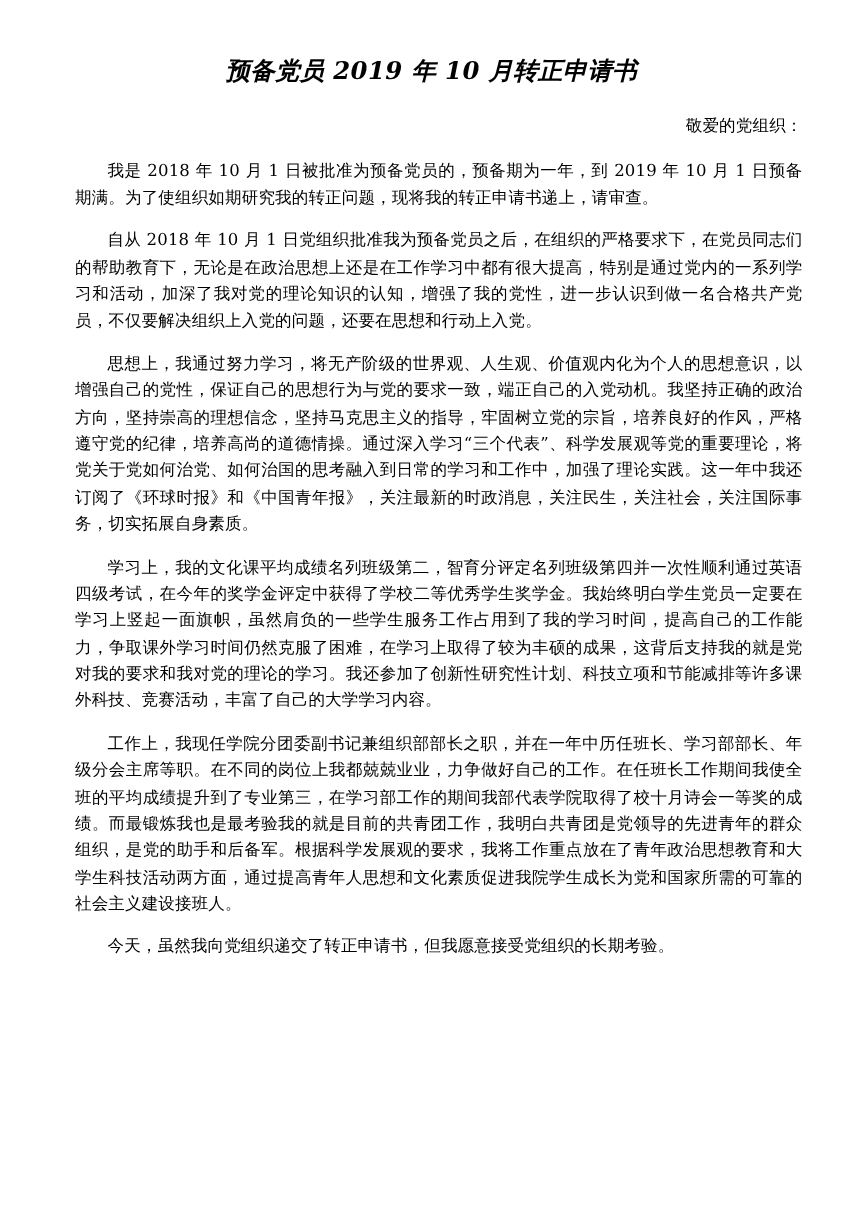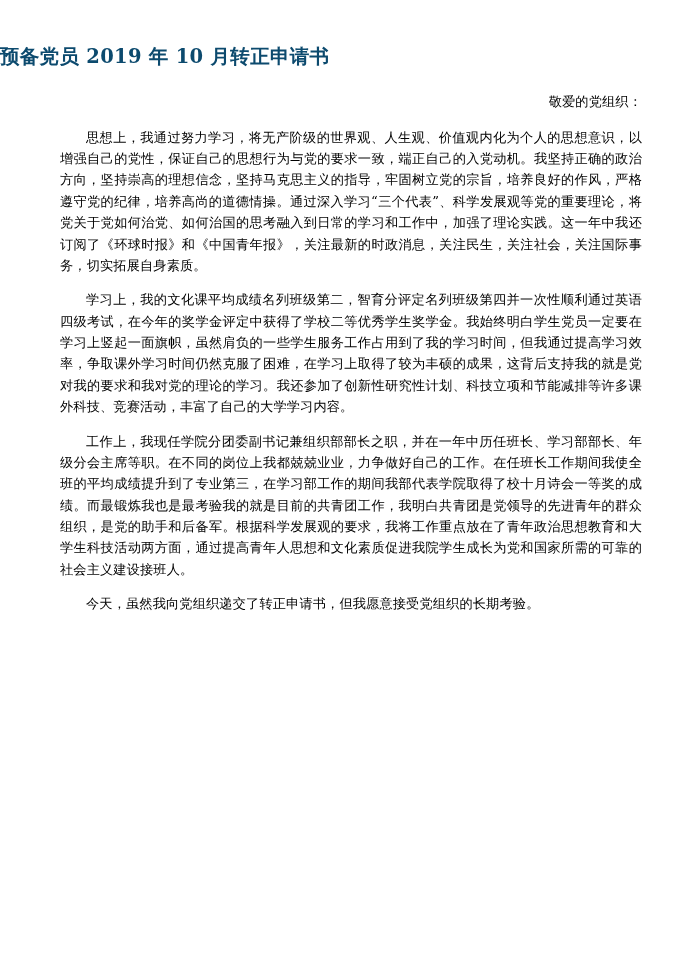--- a/index.html
+++ b/index.html
@@ -16,29 +16,30 @@
   }
   .page {
     width: 690px;
     height: 976px;
     box-sizing: border-box;
     padding: 0;
     position: relative;
     background: #ffffff;
   }
   .doc-title {
-    text-align: left;
+    text-align: center;
     font-size: 19.5px;
     font-weight: bold;
     letter-spacing: 0.3px;
     margin: 0;
     padding-top: 44px;
     padding-bottom: 0;
     line-height: 1.3;
-    color: #0c4a6e;
+    color: #000000;
+    font-style: italic;
   }
   .body-block {
     padding: 0 48px 0 60px;
     margin-top: 22px;
   }
   .salutation {
     font-size: 13.2px;
     line-height: 1.62;
     margin: 0 0 14px 0;
     text-indent: 26px;
@@ -60,25 +61,27 @@
 <body>
 
 <div class="page">
 
   <h1 class="doc-title">预备党员 2019 年 10 月转正申请书</h1>
 
   <div class="body-block">
 
     <div class="salutation">敬爱的党组织：</div>
 
+    <p class="para">我是 2018 年 10 月 1 日被批准为预备党员的，预备期为一年，到 2019 年 10 月 1 日预备期满。为了使组织如期研究我的转正问题，现将我的转正申请书递上，请审查。</p>
 
+    <p class="para">自从 2018 年 10 月 1 日党组织批准我为预备党员之后，在组织的严格要求下，在党员同志们的帮助教育下，无论是在政治思想上还是在工作学习中都有很大提高，特别是通过党内的一系列学习和活动，加深了我对党的理论知识的认知，增强了我的党性，进一步认识到做一名合格共产党员，不仅要解决组织上入党的问题，还要在思想和行动上入党。</p>
 
     <p class="para">思想上，我通过努力学习，将无产阶级的世界观、人生观、价值观内化为个人的思想意识，以增强自己的党性，保证自己的思想行为与党的要求一致，端正自己的入党动机。我坚持正确的政治方向，坚持崇高的理想信念，坚持马克思主义的指导，牢固树立党的宗旨，培养良好的作风，严格遵守党的纪律，培养高尚的道德情操。通过深入学习“三个代表”、科学发展观等党的重要理论，将党关于党如何治党、如何治国的思考融入到日常的学习和工作中，加强了理论实践。这一年中我还订阅了《环球时报》和《中国青年报》，关注最新的时政消息，关注民生，关注社会，关注国际事务，切实拓展自身素质。</p>
 
-    <p class="para">学习上，我的文化课平均成绩名列班级第二，智育分评定名列班级第四并一次性顺利通过英语四级考试，在今年的奖学金评定中获得了学校二等优秀学生奖学金。我始终明白学生党员一定要在学习上竖起一面旗帜，虽然肩负的一些学生服务工作占用到了我的学习时间，但我通过提高学习效率，争取课外学习时间仍然克服了困难，在学习上取得了较为丰硕的成果，这背后支持我的就是党对我的要求和我对党的理论的学习。我还参加了创新性研究性计划、科技立项和节能减排等许多课外科技、竞赛活动，丰富了自己的大学学习内容。</p>
+    <p class="para">学习上，我的文化课平均成绩名列班级第二，智育分评定名列班级第四并一次性顺利通过英语四级考试，在今年的奖学金评定中获得了学校二等优秀学生奖学金。我始终明白学生党员一定要在学习上竖起一面旗帜，虽然肩负的一些学生服务工作占用到了我的学习时间，提高自己的工作能力，争取课外学习时间仍然克服了困难，在学习上取得了较为丰硕的成果，这背后支持我的就是党对我的要求和我对党的理论的学习。我还参加了创新性研究性计划、科技立项和节能减排等许多课外科技、竞赛活动，丰富了自己的大学学习内容。</p>
 
     <p class="para">工作上，我现任学院分团委副书记兼组织部部长之职，并在一年中历任班长、学习部部长、年级分会主席等职。在不同的岗位上我都兢兢业业，力争做好自己的工作。在任班长工作期间我使全班的平均成绩提升到了专业第三，在学习部工作的期间我部代表学院取得了校十月诗会一等奖的成绩。而最锻炼我也是最考验我的就是目前的共青团工作，我明白共青团是党领导的先进青年的群众组织，是党的助手和后备军。根据科学发展观的要求，我将工作重点放在了青年政治思想教育和大学生科技活动两方面，通过提高青年人思想和文化素质促进我院学生成长为党和国家所需的可靠的社会主义建设接班人。</p>
 
 
 
     <p class="para">今天，虽然我向党组织递交了转正申请书，但我愿意接受党组织的长期考验。</p>
 
   </div>
 
 </div>

